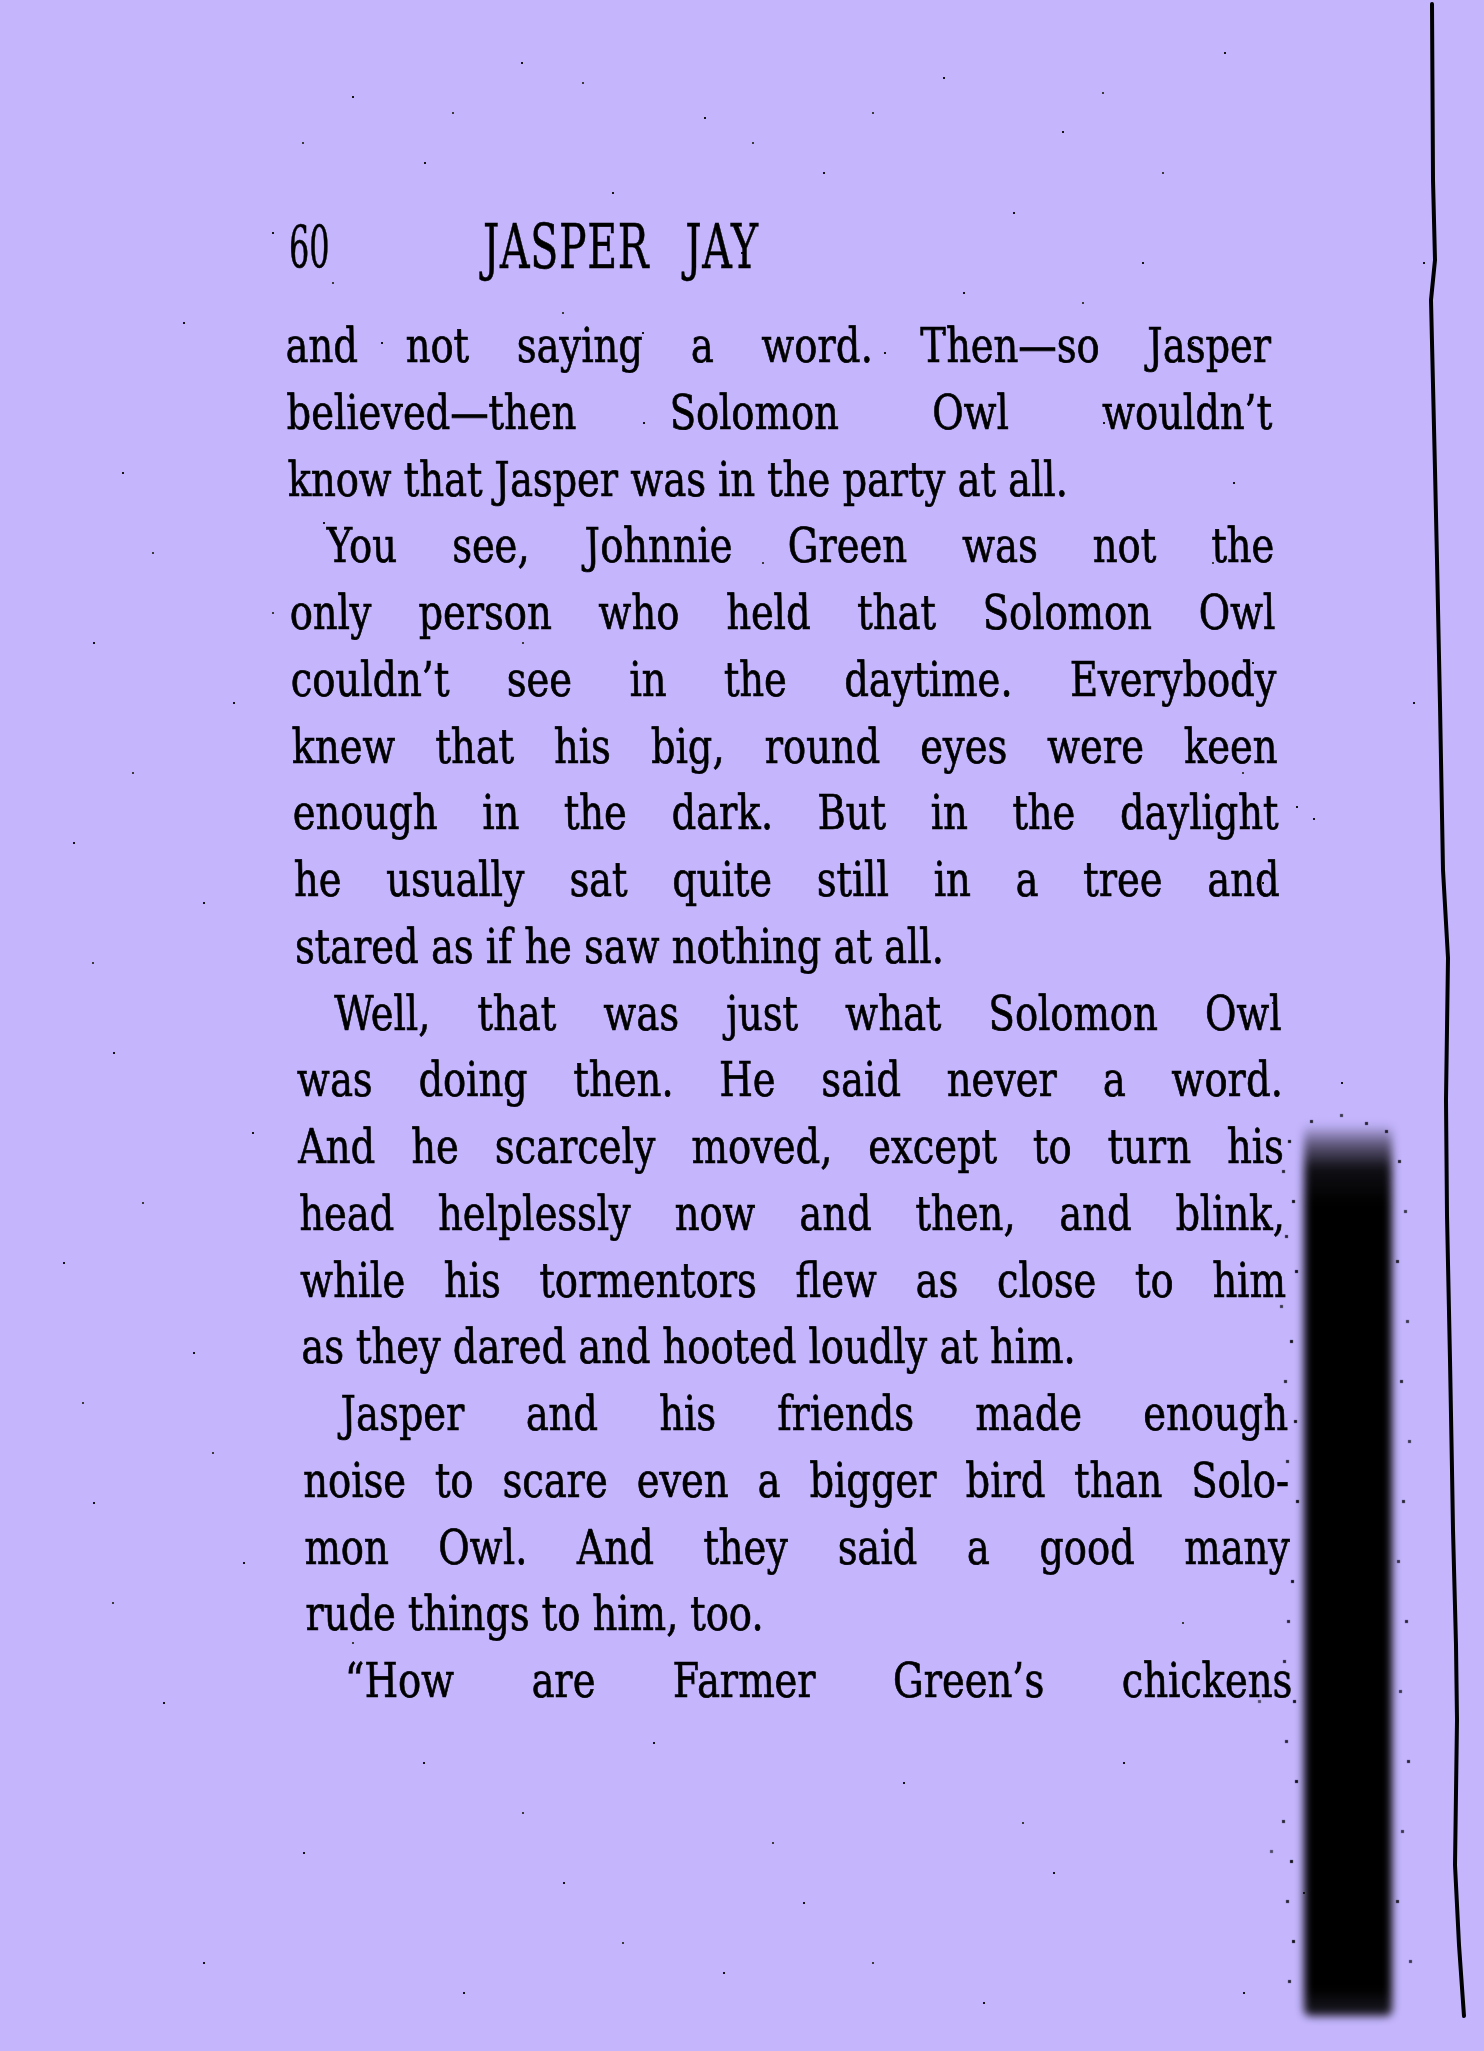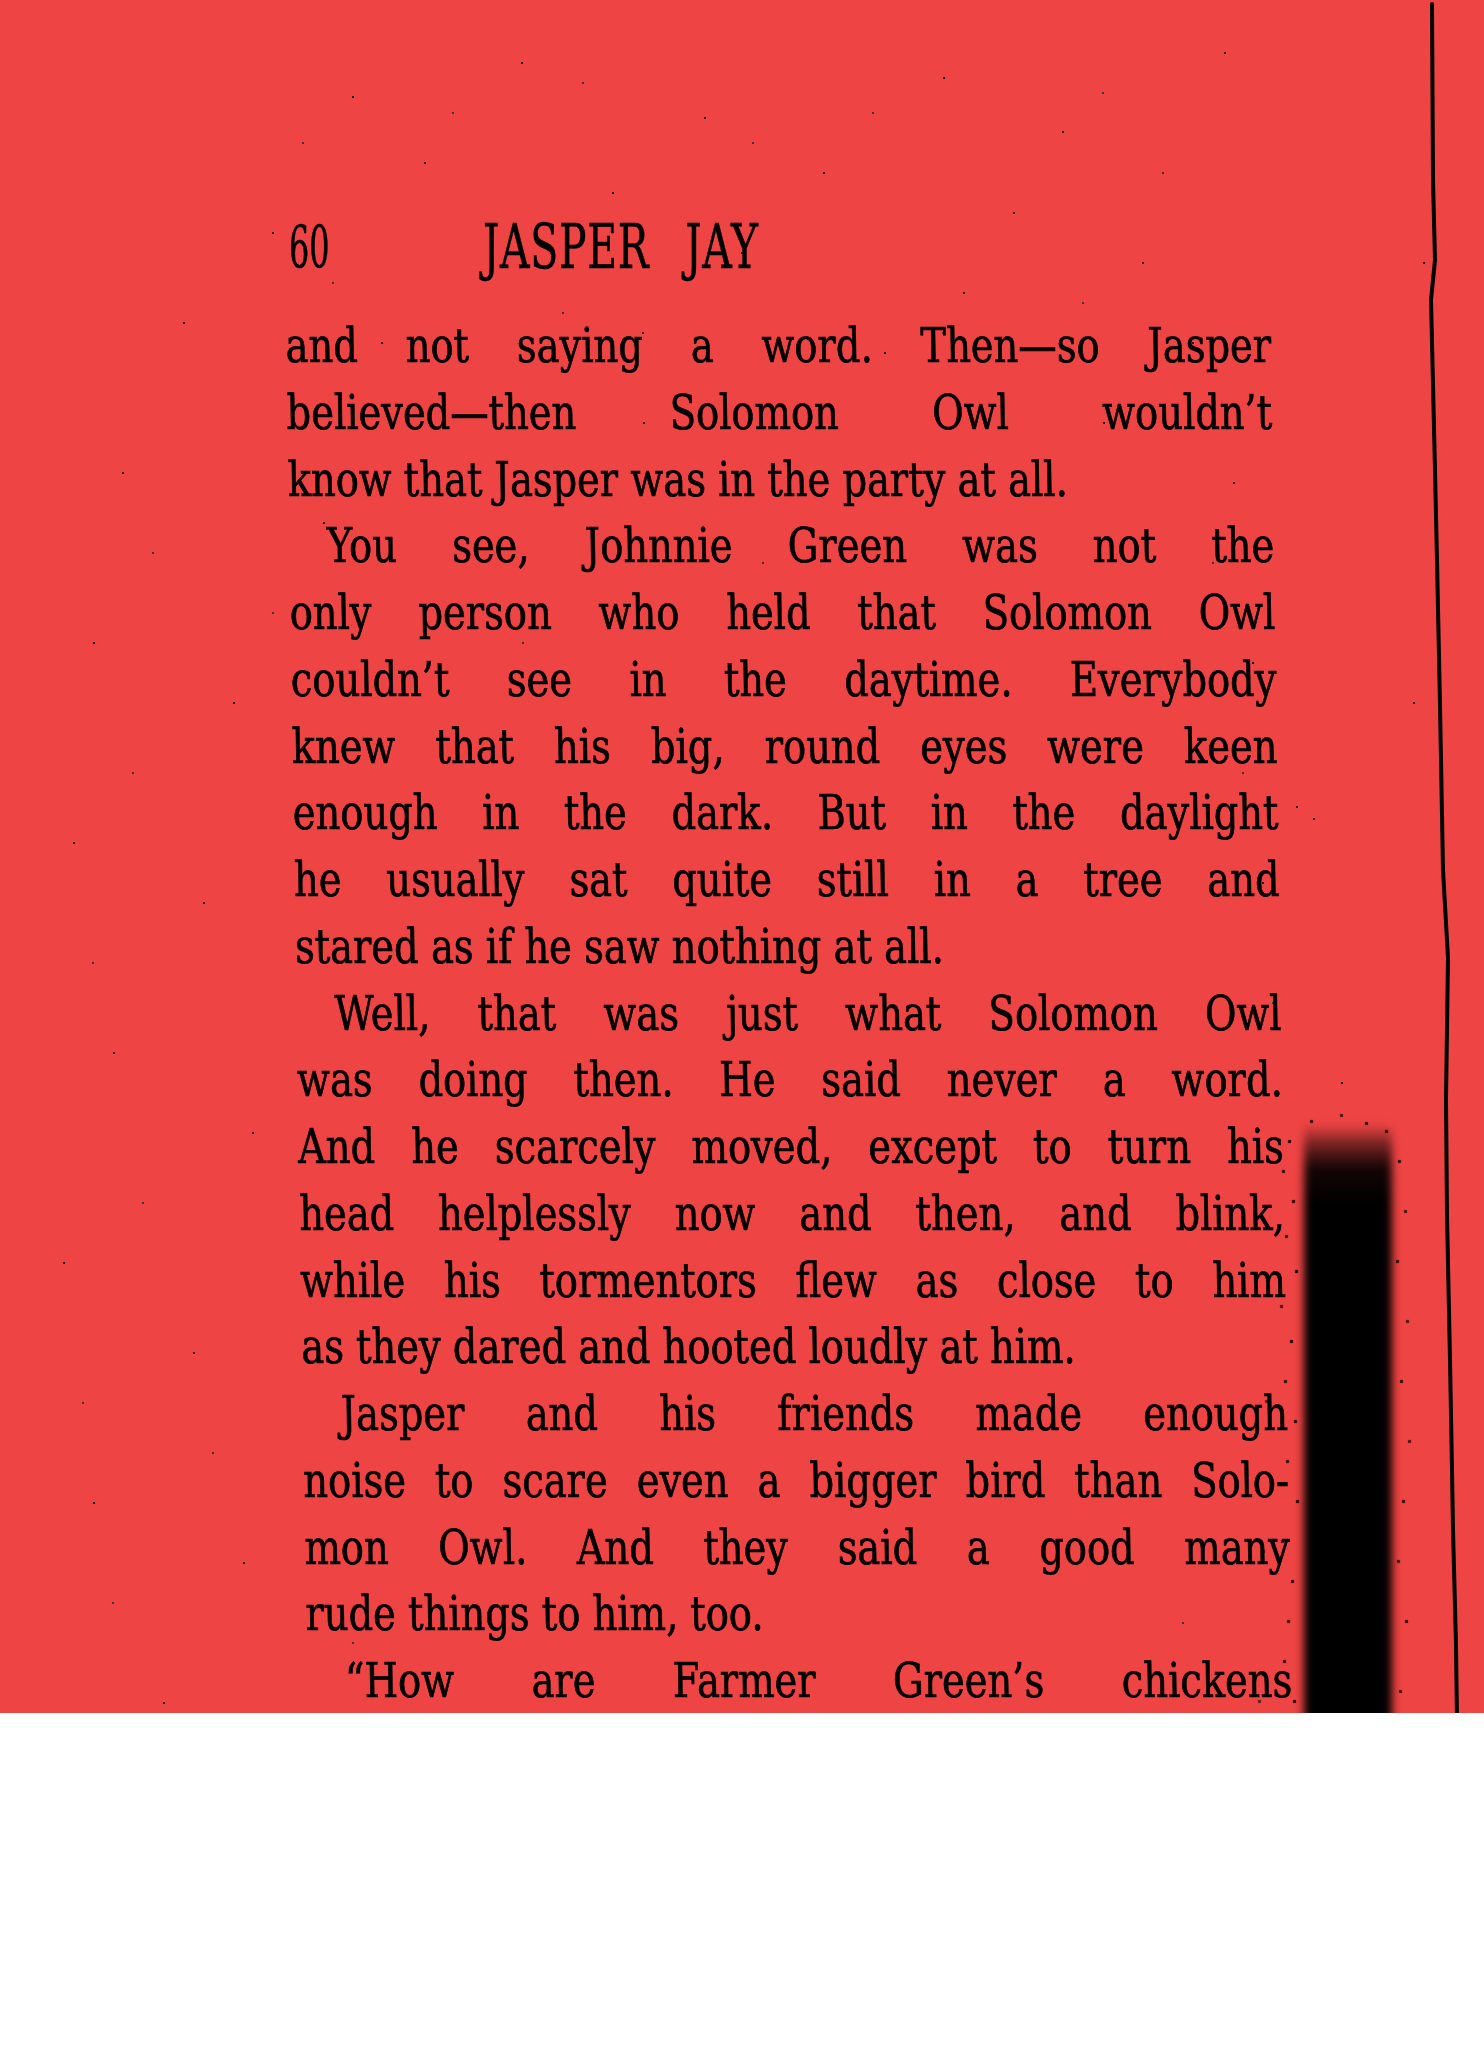--- a/index.html
+++ b/index.html
@@ -1,19 +1,19 @@
 <!DOCTYPE html>
 <html><head>
 <meta charset="utf-8">
 <style>
   html,body{margin:0;padding:0;background:#ffffff;}
   .page{
     position:relative;
-    width:1484px;height:1713px;
-    background:#ef4444;
+    width:1484px;height:2051px;
+    background:#c4b5fd;
     overflow:hidden;
     font-family:"DejaVu Serif", serif;
     color:#000;
   }
   
   .pagenum{
     position:absolute;left:289px;top:218px;
     font-size:58px;line-height:1;
     transform:scaleX(0.55);transform-origin:left top;
     -webkit-text-stroke:0.6px #000;

